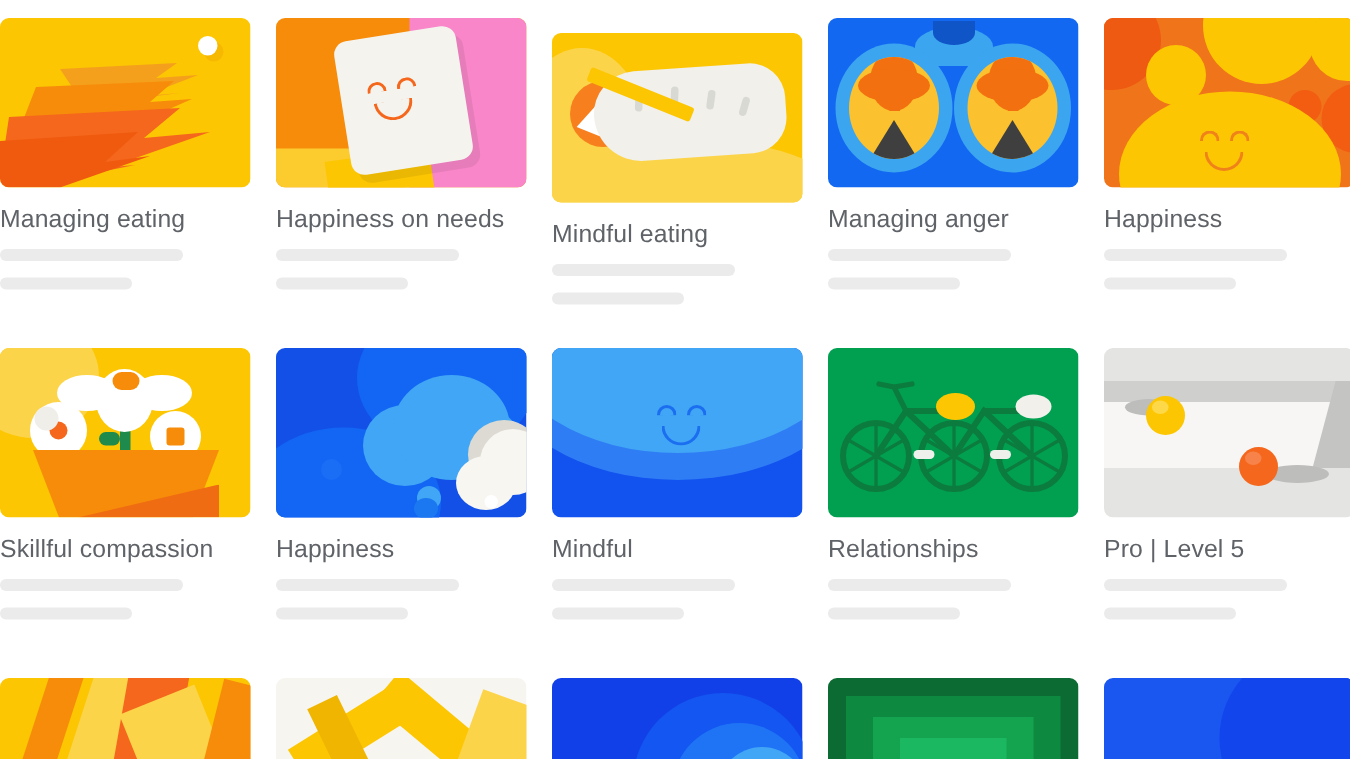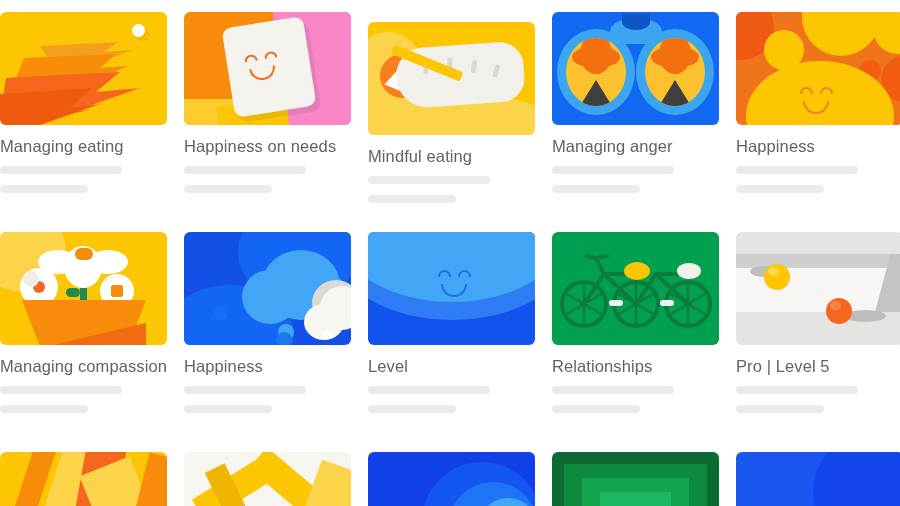--- a/index.html
+++ b/index.html
@@ -324,21 +324,21 @@
         <div class="layer" style="left:3px; top:3px; width:16px; height:16px; border-radius:50%; background:#efeee8;"></div>
       </div>
 
       <div class="layer" style="left:100px; top:42px; width:34px; height:34px; border-radius:50%; background:#ffffff;">
         <div class="layer" style="left:11px; top:11px; width:12px; height:12px; border-radius:2px; background:#f78c0a;"></div>
       </div>
 
       <div class="layer c6-pot"></div>
       <div class="layer c6-pot-sh"></div>
     </div>
-    <div class="card-title">Managing compassion</div>
+    <div class="card-title">Skillful compassion</div>
     <div class="ph ph-1"></div>
     <div class="ph ph-2"></div>
   </div>
 
   <div class="card" style="left:184px; top:232px;">
     <div class="card-thumb">
       <div class="layer c7-bg"></div>
       <div class="layer c7-b1"></div>
       <div class="layer c7-b2"></div>
       <div class="layer c7-s1"></div>
@@ -361,21 +361,21 @@
     <div class="card-thumb">
       <div class="layer c8-bg"></div>
       <div class="layer c8-w1"></div>
       <div class="layer c8-w2"></div>
       <div style="position:absolute; left:70px; top:38px; color:#1b6ef0;">
         <div class="eye" style="left:0; top:0;"></div>
         <div class="eye" style="left:20px; top:0;"></div>
         <div class="smile" style="left:3px; top:14px;"></div>
       </div>
     </div>
-    <div class="card-title">Level</div>
+    <div class="card-title">Mindful</div>
     <div class="ph ph-1"></div>
     <div class="ph ph-2"></div>
   </div>
 
   <div class="card" style="left:552px; top:232px;">
     <div class="card-thumb">
       <div class="layer c9-bg"></div>
       <svg class="layer" style="inset:0;" width="167" height="113" viewBox="0 0 167 113">
         <g fill="none" stroke="#0c7b3e" stroke-width="4" stroke-linecap="round">
           <circle cx="32" cy="72" r="22"></circle>

